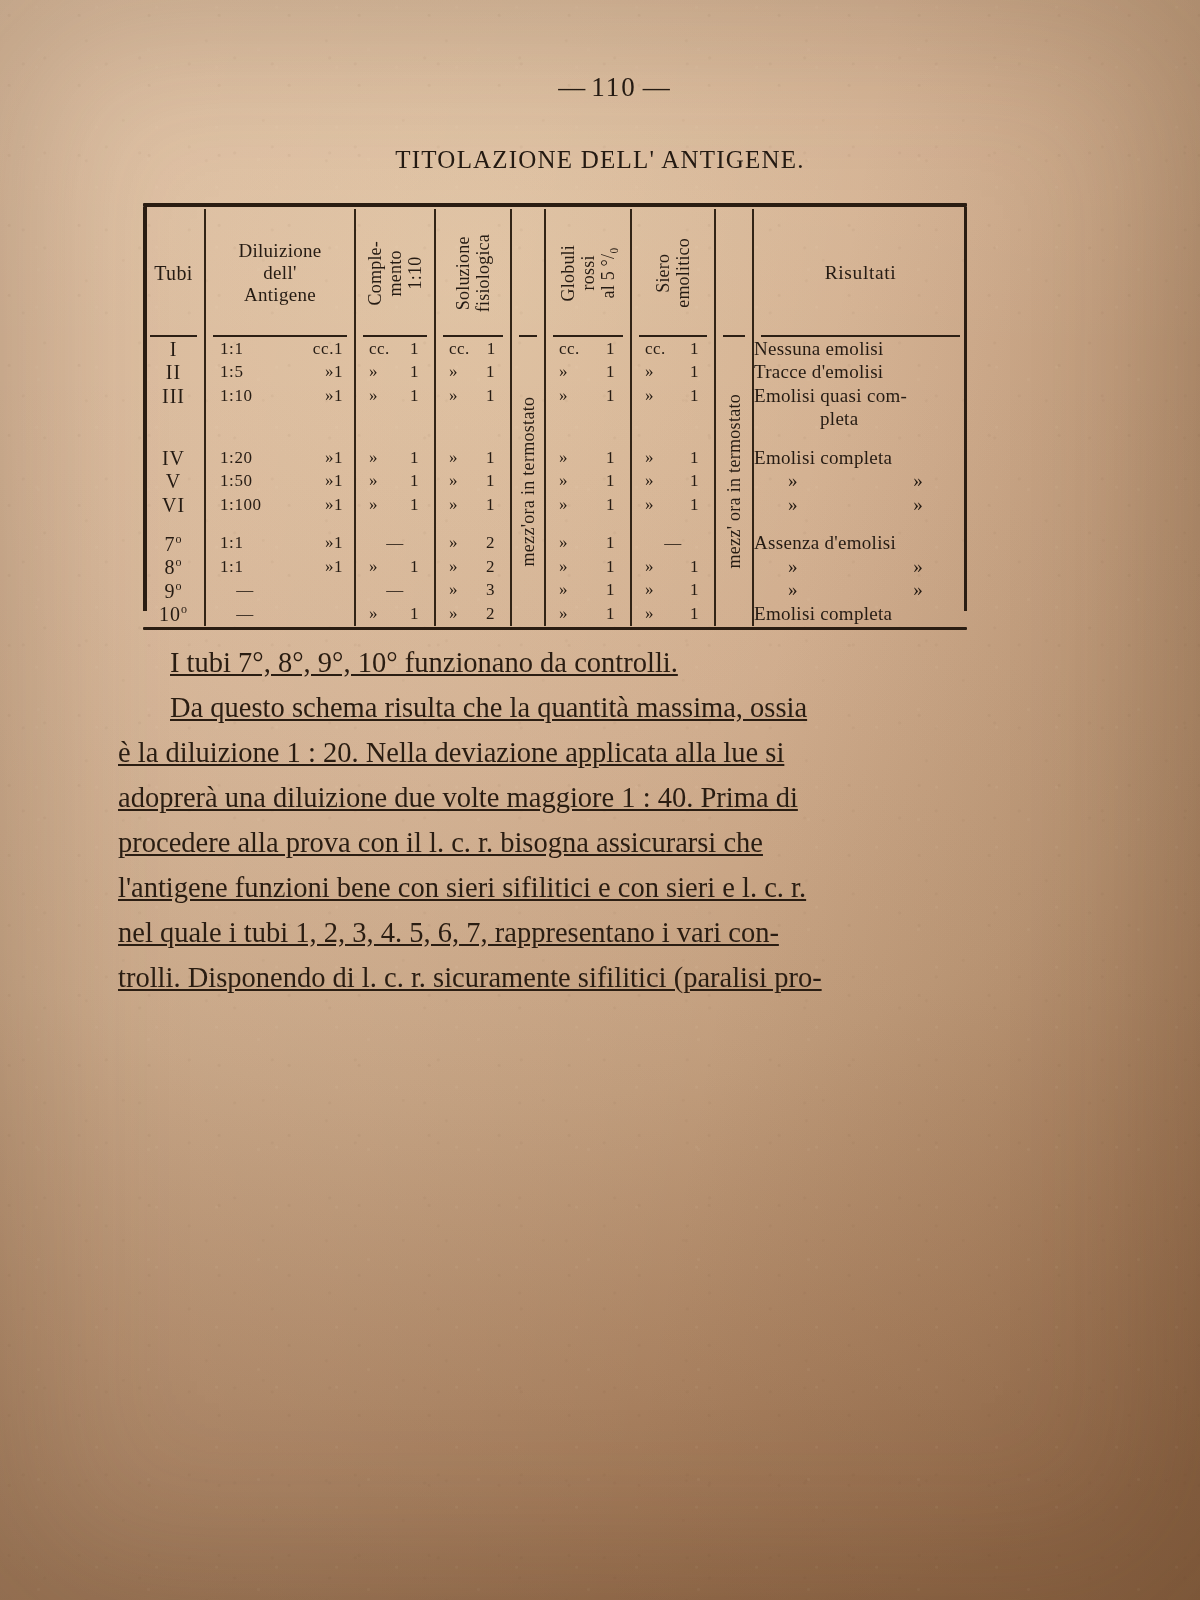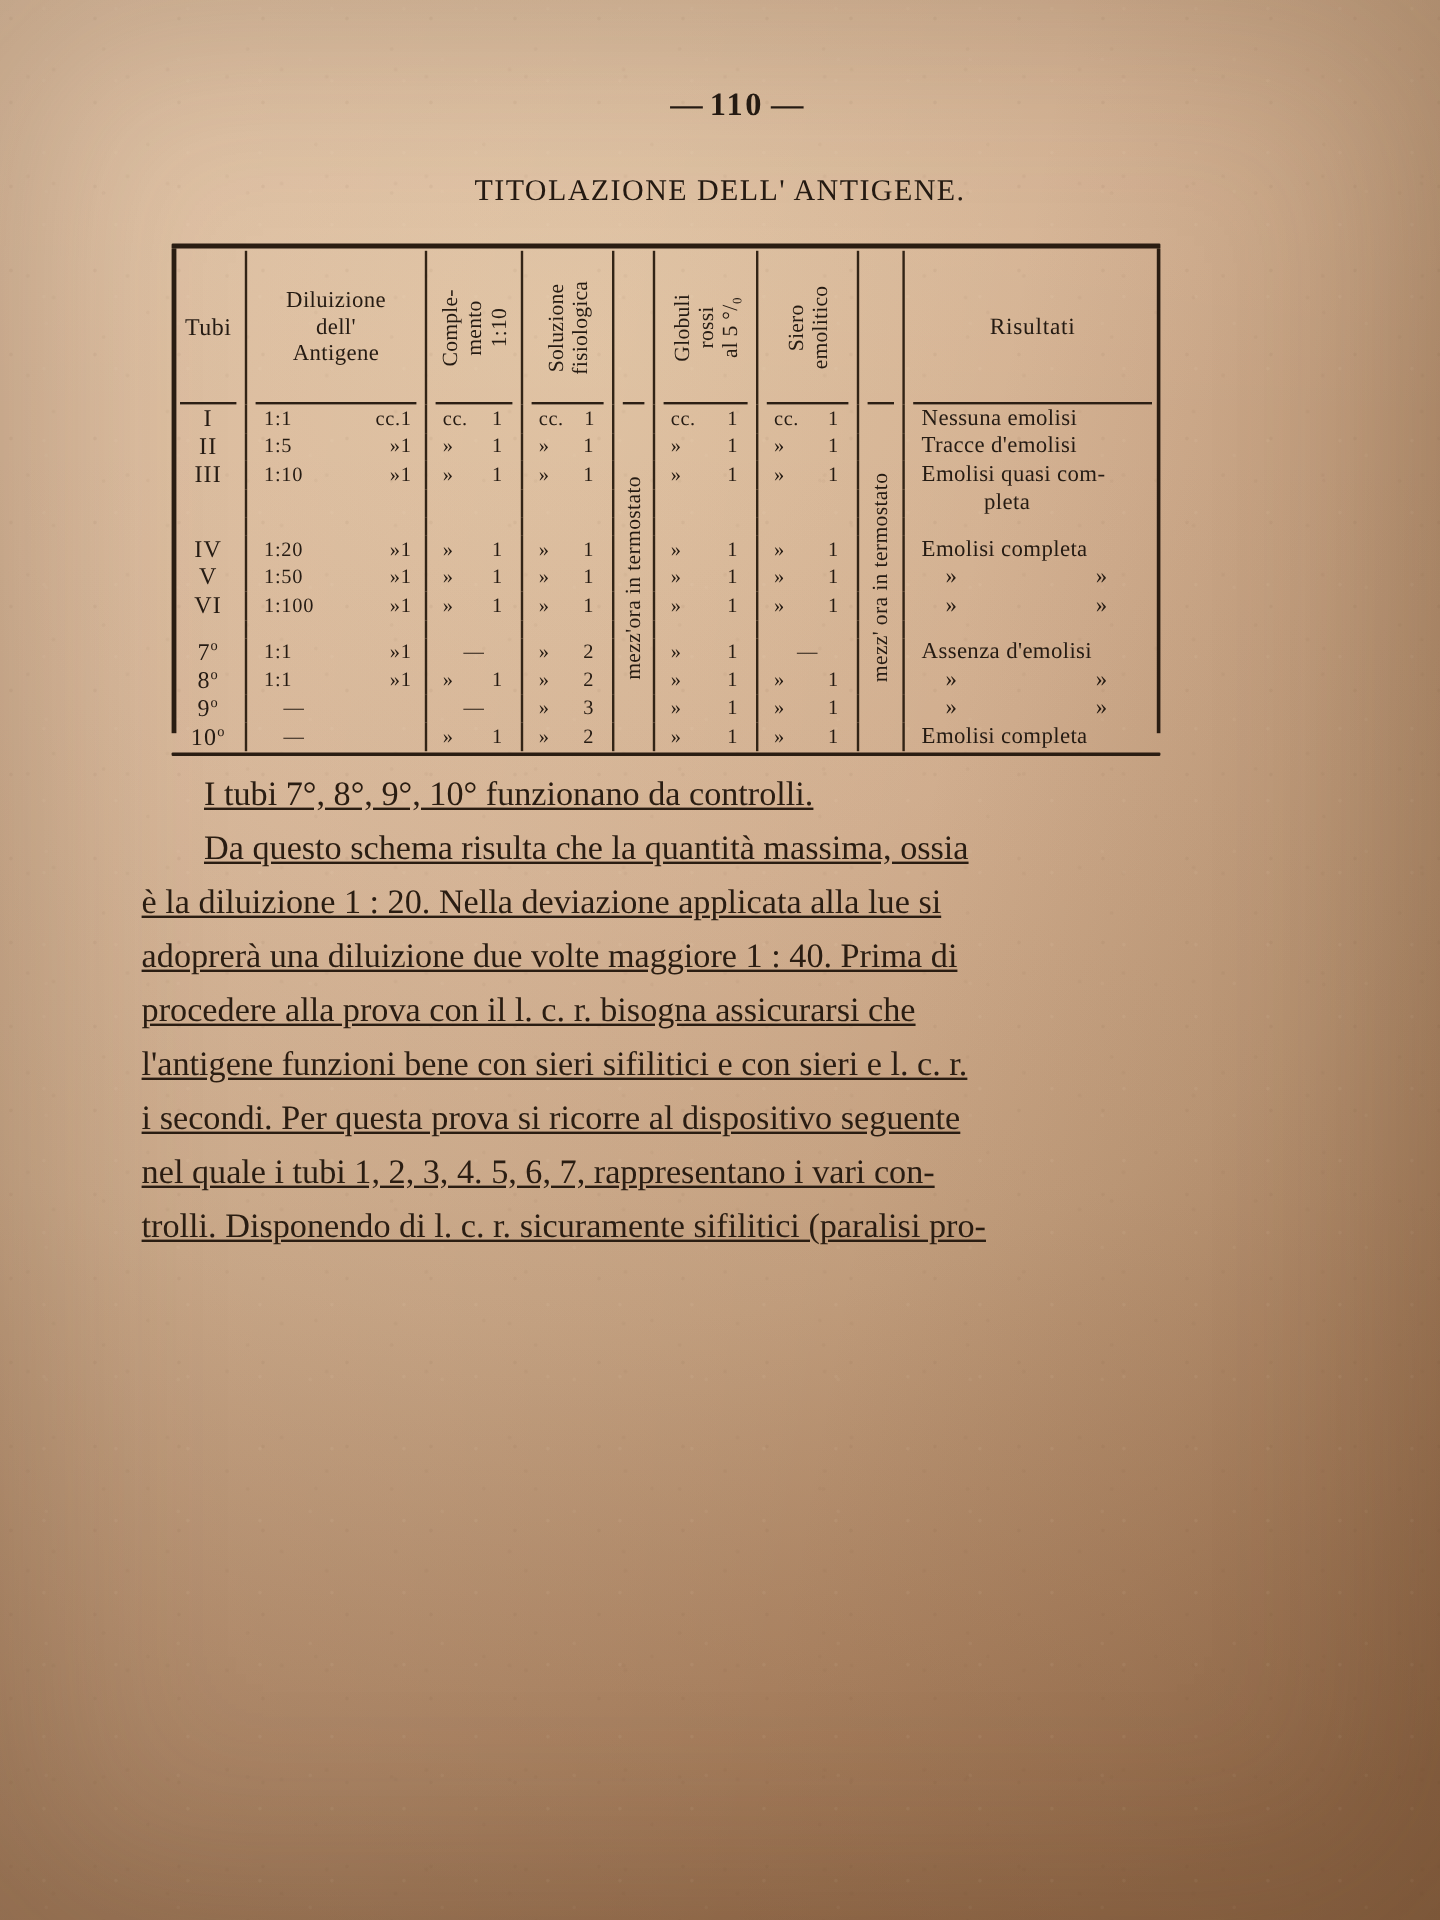--- a/index.html
+++ b/index.html
@@ -67,21 +67,21 @@
   }
 
   
   .folio {
     position: absolute;
     top: 72px;
     left: 0; right: 0;
     text-align: center;
     font-size: 27px;
     letter-spacing: 2px;
-    font-weight: 700;
+    font-weight: 400;
     color: #241a12;
     padding-left: 28px;
   }
   .folio .dash { letter-spacing: 0; padding: 0 6px; }
 
   
   .section-title {
     position: absolute;
     top: 146px;
     left: 0; right: 0;
@@ -205,21 +205,20 @@
     padding: 0 8px;
     font-size: 17px;
     letter-spacing: 0.5px;
   }
   .pair .un { flex: 1 1 auto; text-align: left; padding-left: 5px; }
   .pair .qt { flex: 0 0 26px; text-align: right; padding-right: 7px; }
   .pair.dash-only { justify-content: center; }
   .pair.dash-only .un { flex: none; text-align: center; padding: 0; }
   .ris {
     font-size: 19px;
-    padding-left: 14px;
     letter-spacing: 0.3px;
     white-space: nowrap;
   }
   .ris.indent { padding-left: 66px; }
   .ris.dittos {
     display: flex;
     padding-left: 34px;
     padding-right: 44px;
   }
   .ris.dittos span:first-child { flex: 0 0 120px; }
@@ -830,20 +829,19 @@
     <div class="body-text">
       <p>
         <span class="ln"><span class="ind"></span><span>I tubi 7°, 8°, 9°, 10° funzionano da controlli.</span></span>
       </p>
       <p>
         <span class="ln"><span class="ind"></span><span>Da questo schema risulta che la quantità massima, ossia</span></span>
         <span class="ln">è la diluizione 1 : 20. Nella  deviazione  applicata  alla  lue  si</span>
         <span class="ln">adoprerà  una  diluizione  due  volte   maggiore  1 : 40. Prima  di</span>
         <span class="ln">procedere   alla   prova   con  il  l. c. r.  bisogna  assicurarsi  che</span>
         <span class="ln">l'antigene funzioni bene con sieri sifilitici e con sieri e l. c. r.</span>
-        <span class="ln">i secondi. Per questa prova si ricorre al dispositivo seguente</span>
         <span class="ln">nel quale i tubi 1, 2, 3, 4. 5, 6, 7, rappresentano i vari con-</span>
         <span class="ln">trolli. Disponendo di l. c. r. sicuramente sifilitici (paralisi pro-</span>
       </p>
     </div>
 
   </div>
 </div>
 
 </body></html>

